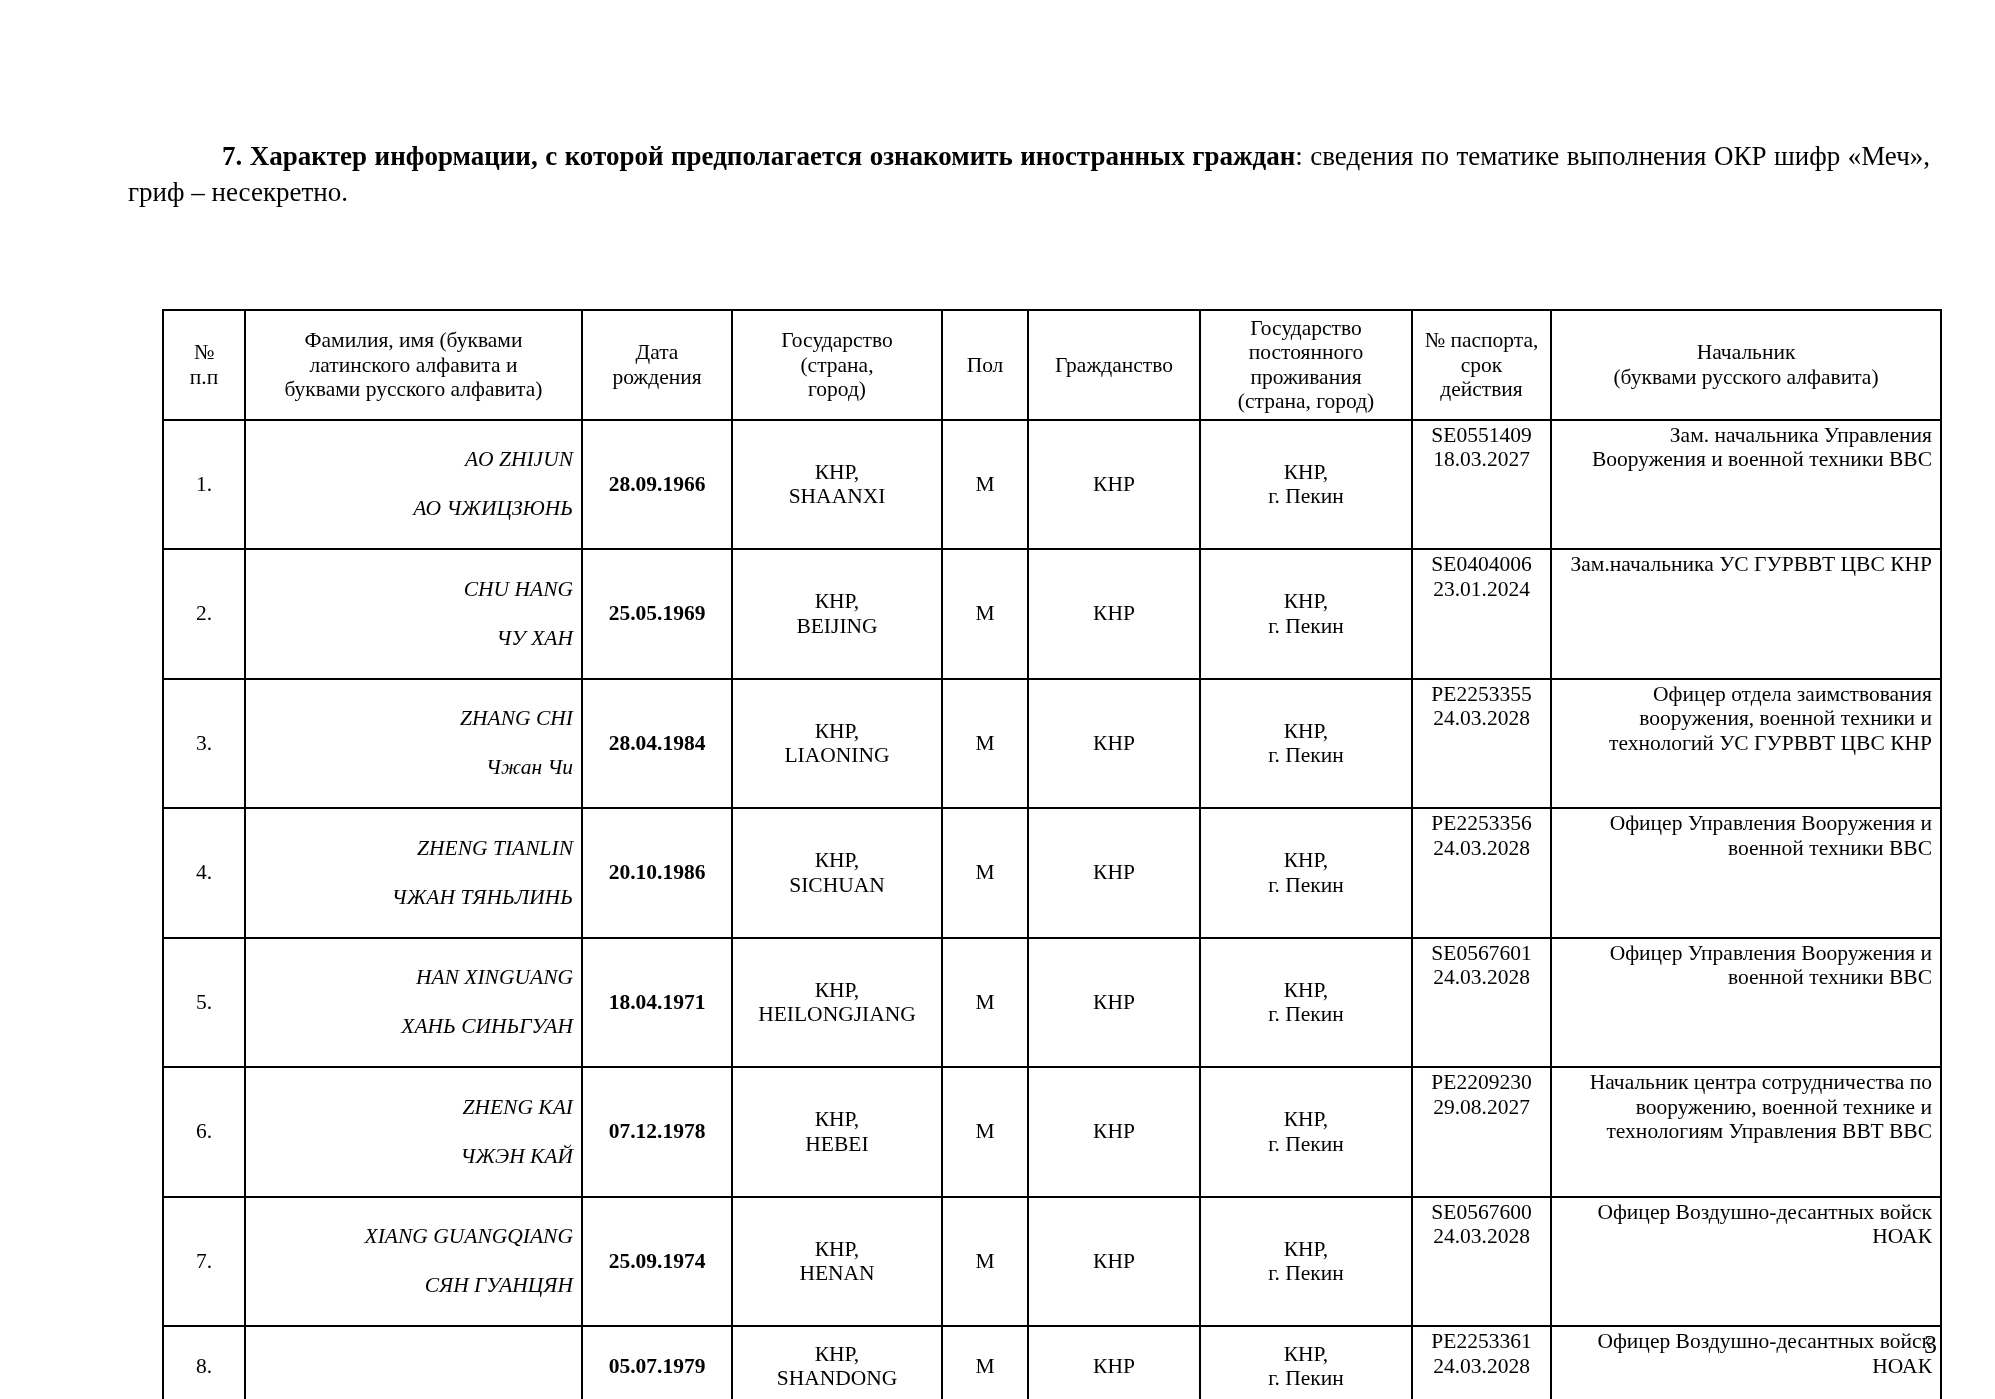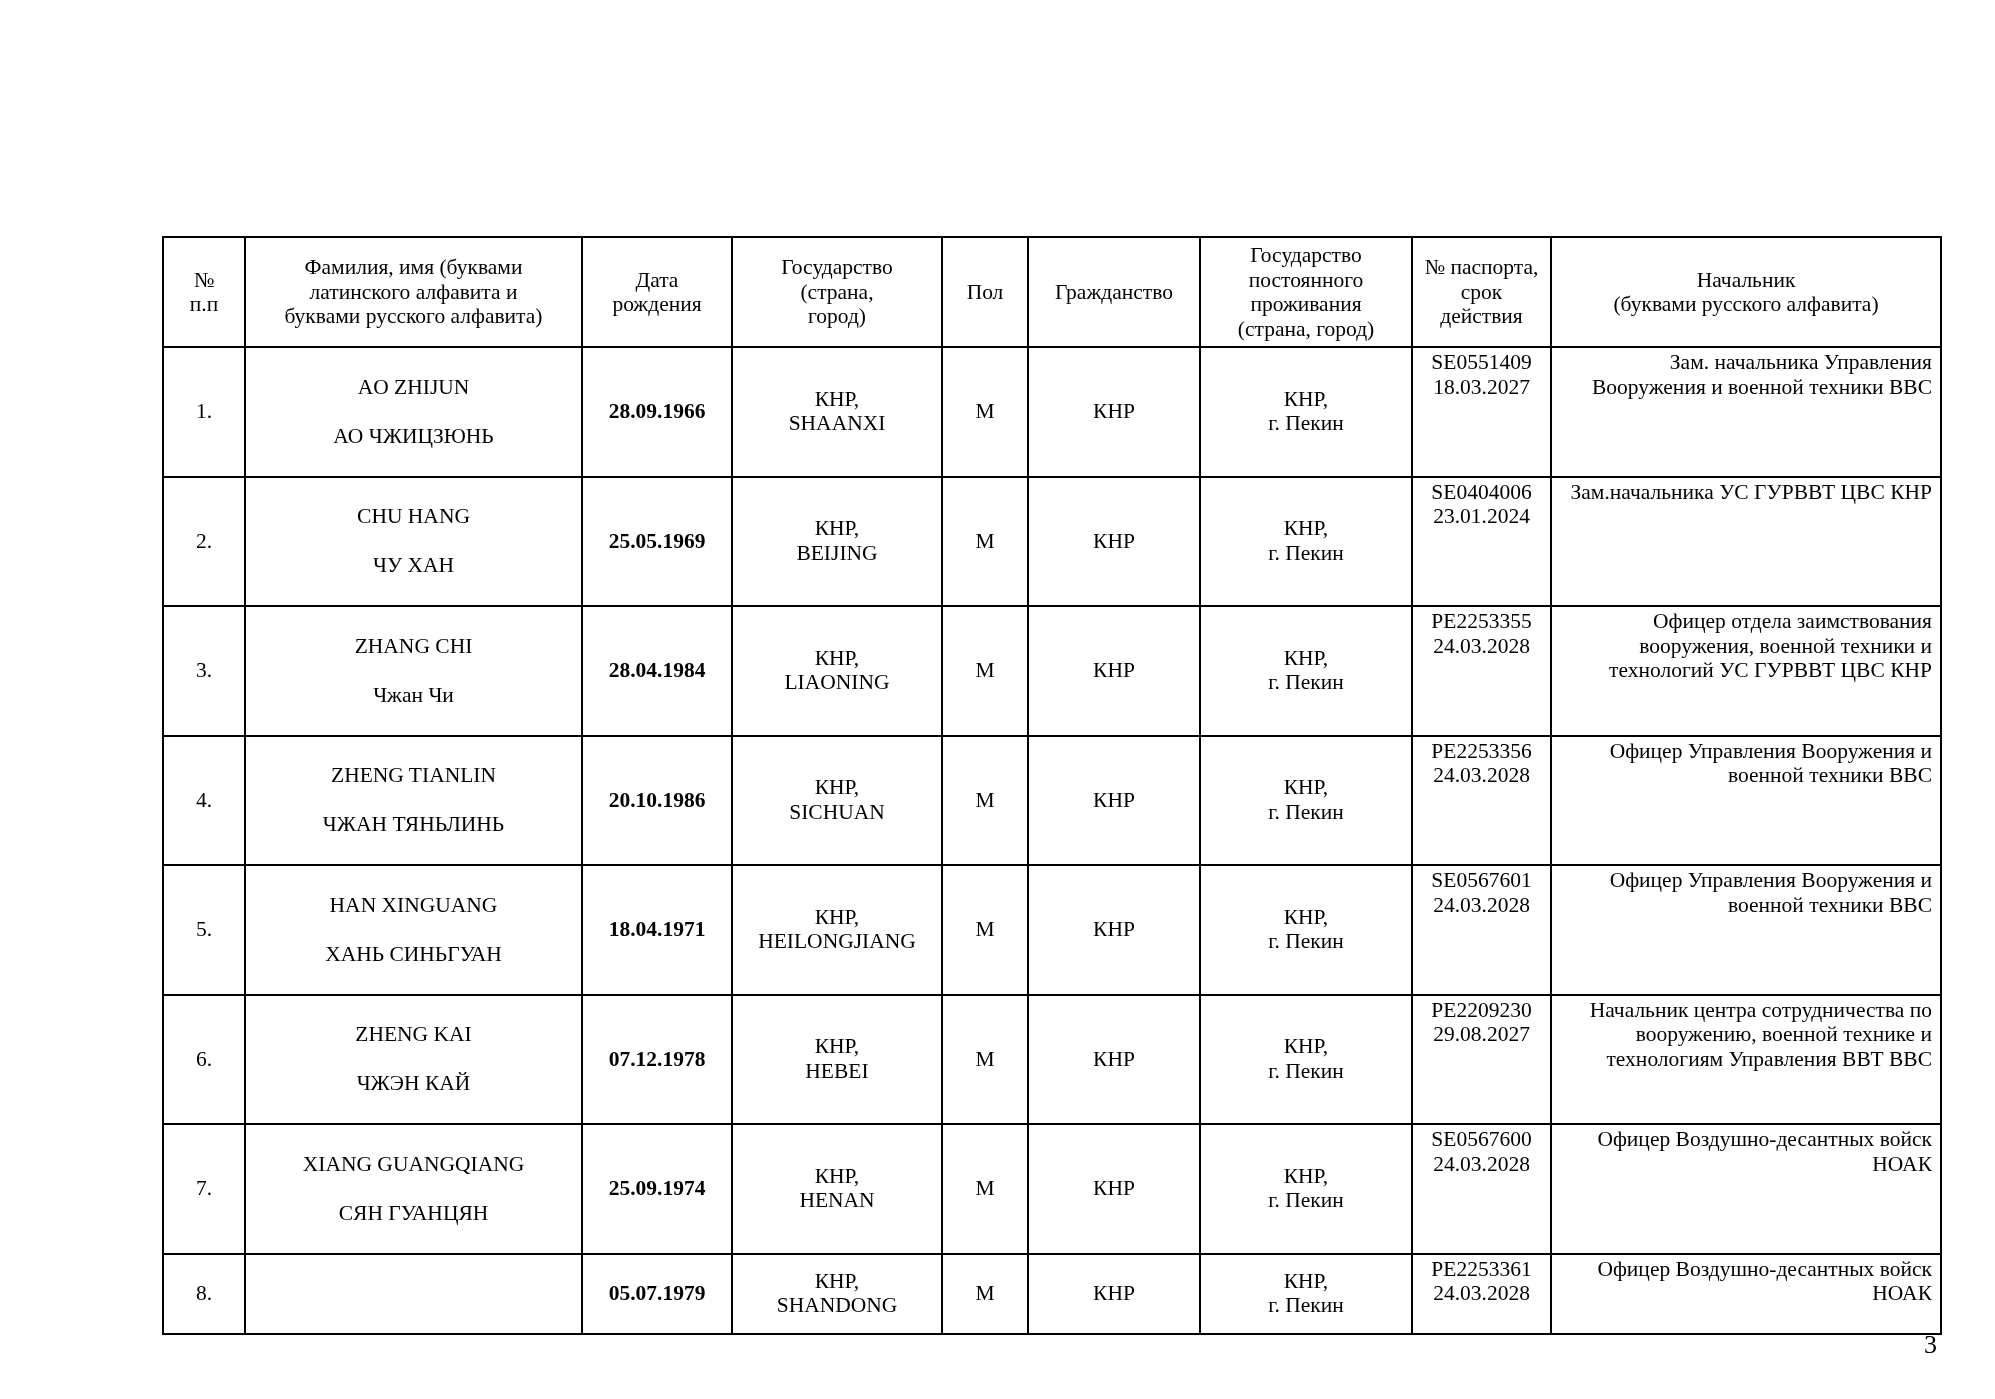--- a/index.html
+++ b/index.html
@@ -62,41 +62,42 @@
   col.w-name  { width: 337px; }
   col.w-dob   { width: 150px; }
   col.w-state { width: 210px; }
   col.w-sex   { width: 86px;  }
   col.w-cit   { width: 172px; }
   col.w-res   { width: 212px; }
   col.w-pass  { width: 139px; }
   col.w-pos   { width: 390px; }
   
   td.c-num   { text-align: center; vertical-align: middle; }
-  td.c-name  { text-align: center;   vertical-align: top; }
+  td.c-name  { text-align: right;   vertical-align: top; font-style: italic; }
   td.c-dob   { text-align: center; vertical-align: middle; font-weight: bold; }
   td.c-state { text-align: center; vertical-align: middle; }
   td.c-sex   { text-align: center; vertical-align: middle; }
   td.c-cit   { text-align: center; vertical-align: middle; }
   td.c-res   { text-align: center; vertical-align: middle; }
   td.c-pass  { text-align: center; vertical-align: top; }
   td.c-pos   { text-align: right;   vertical-align: top; }
   td.c-name div:empty { display: none; }
   .page-number {
     position: absolute;
     top: 1330px;
     right: 58px;
     font-size: 26px;
   }
 </style>
 </head>
 <body>
 
 <div class="page-content">
 
+  <p class="para7"><span class="lead">7. Характер информации, с которой предполагается ознакомить иностранных граждан</span><span>: сведения по тематике выполнения ОКР шифр «Меч»,  гриф – несекретно.</span></p>
 
 
   <table class="delegation">
     <colgroup>
       <col class="w-num">
         <col class="w-name">
         <col class="w-dob">
         <col class="w-state">
       <col class="w-sex">
         <col class="w-cit">

